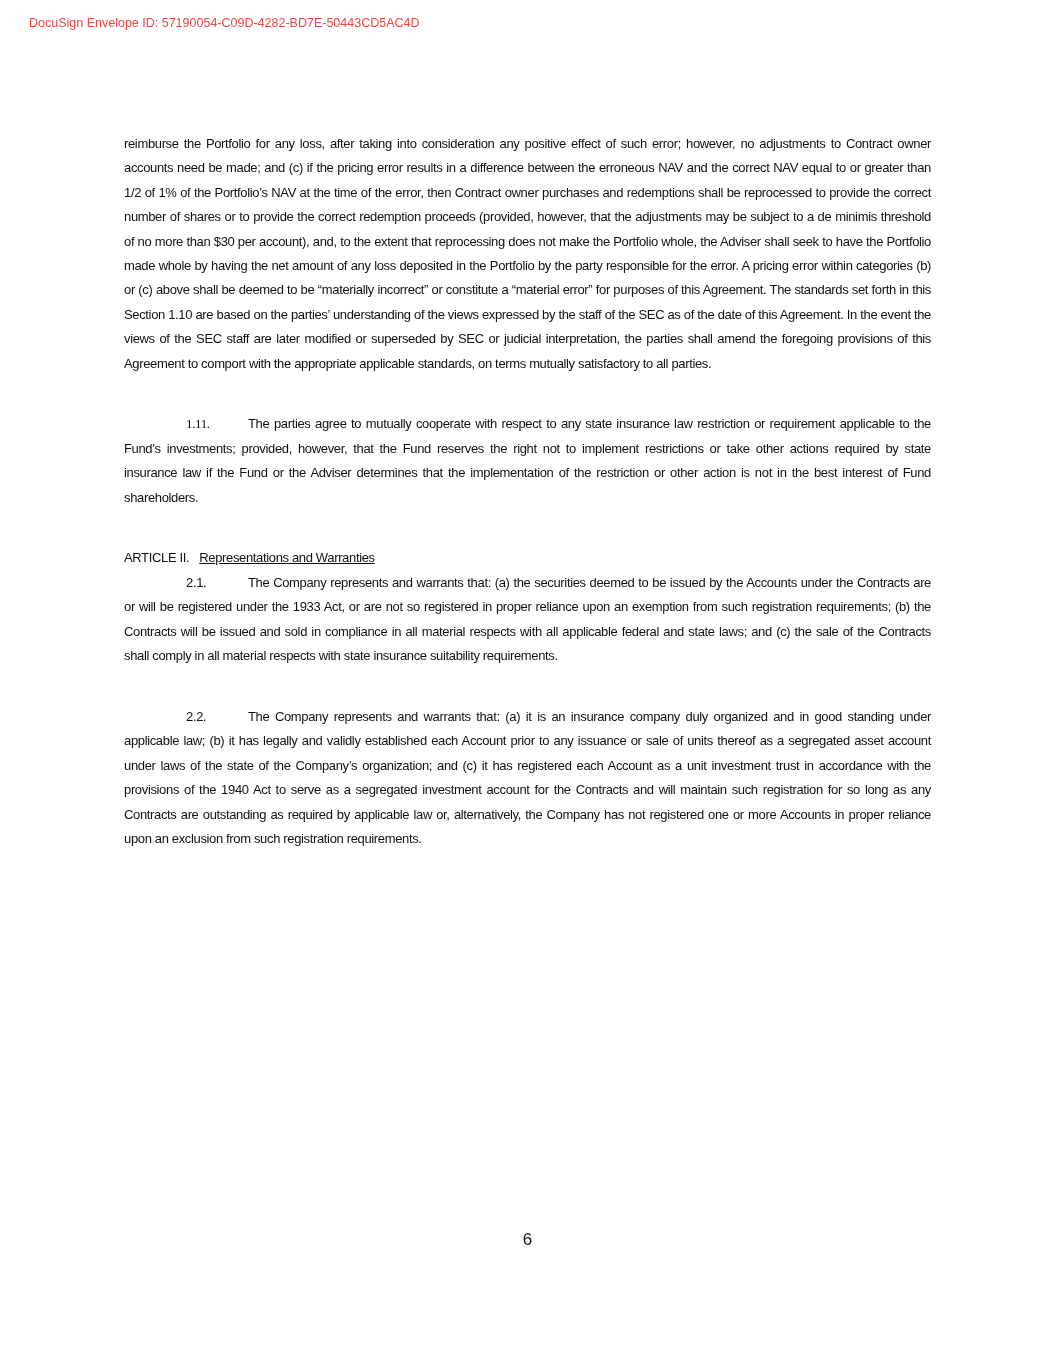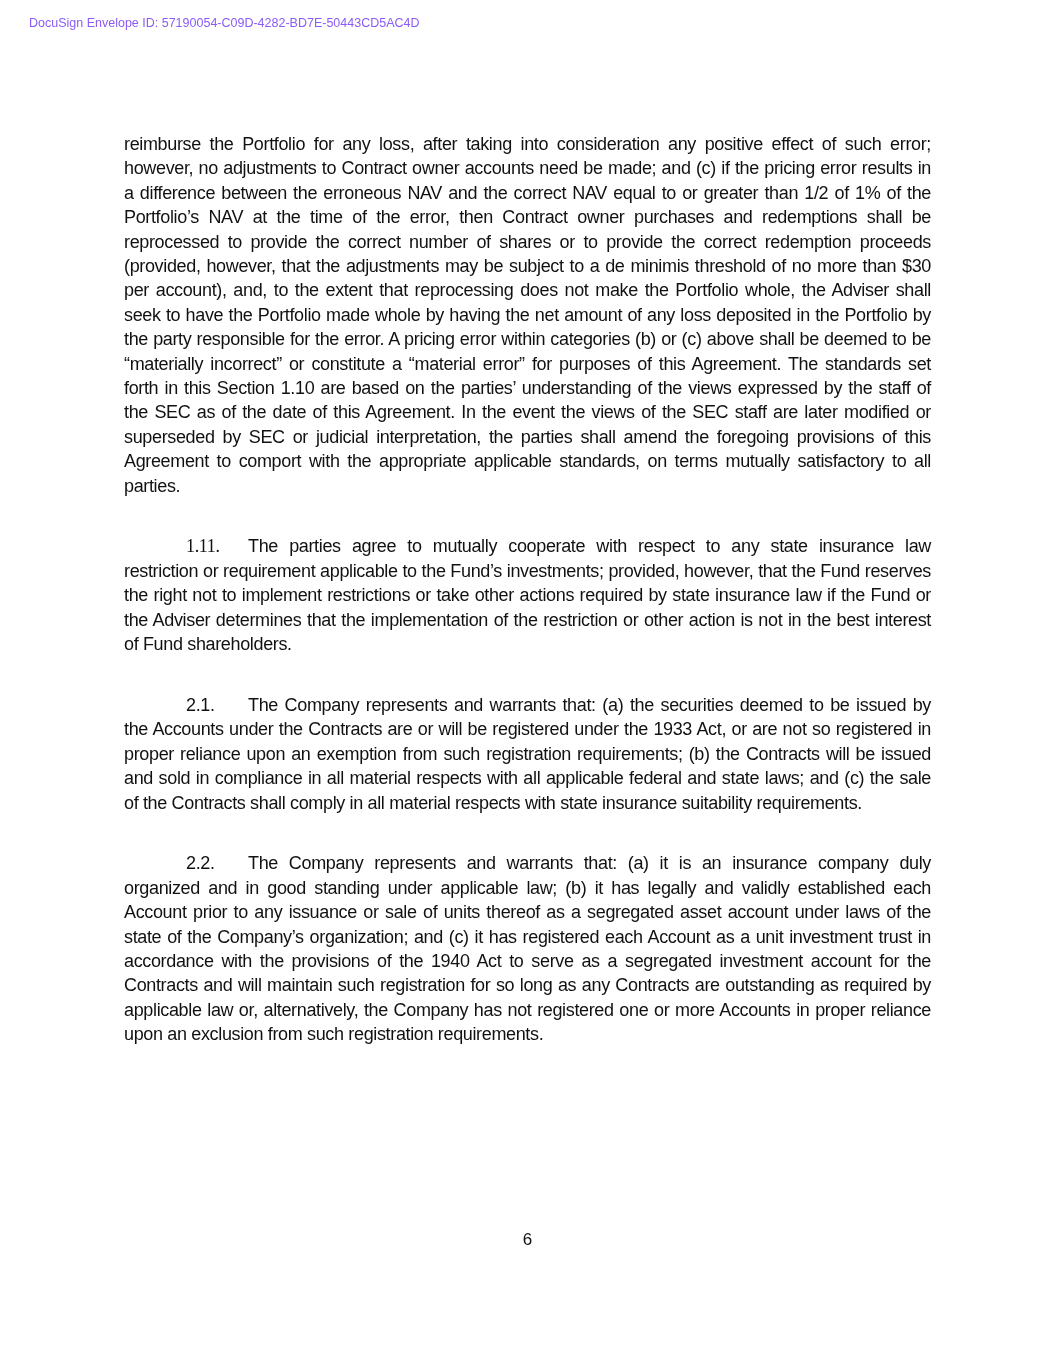--- a/index.html
+++ b/index.html
@@ -1,18 +1,18 @@
 <!DOCTYPE html>
 <html><head>
 <meta charset="utf-8">
 <style>
   html, body { margin: 0; padding: 0; background: #ffffff; }
   body { width: 1055px; height: 1365px; position: relative; overflow: hidden; color: #111; }
-  .envelope { position: absolute; left: 29px; top: 16px; font-family: "Liberation Sans", sans-serif; font-size: 12.5px; color: #8b5cf6; }
-  .content { position: absolute; left: 124px; top: 132px; width: 807px; font-family: "Liberation Sans", sans-serif; font-size: 18px; line-height: 24.4px; text-align: justify; letter-spacing: -0.35px; }
+  .envelope { position: absolute; left: 29px; top: 16px; font-family: "Liberation Sans", sans-serif; font-size: 12.5px; color: #ef4444; }
+  .content { position: absolute; left: 124px; top: 132px; width: 807px; font-family: "Liberation Sans", sans-serif; font-size: 13px; line-height: 24.4px; text-align: justify; letter-spacing: -0.35px; }
   .content p { margin: 0; }
   .para { margin-bottom: 24.4px !important; }
   .gap { height: 12px; }
   .num { display: inline-block; width: 62px; padding-left: 62px; font-family: Liberation Serif, serif; }
   .num2 { display: inline-block; width: 62px; padding-left: 62px; }
   .heading { margin: 0 0 24px 0; }
   .heading .underline { text-decoration: underline; margin-left: 10px; }
   .page-number { position: absolute; top: 1230px; left: 0; width: 1055px; text-align: center; font-family: "Liberation Sans", sans-serif; font-size: 17px; }
 </style>
 </head>
@@ -20,20 +20,21 @@
 
 <div class="envelope">DocuSign Envelope ID: 57190054-C09D-4282-BD7E-50443CD5AC4D</div>
 
 <div class="content">
   <p class="para">reimburse the Portfolio for any loss, after taking into consideration any positive effect of such error; however, no adjustments to Contract owner accounts need be made; and (c) if the pricing error results in a difference between the erroneous NAV and the correct NAV equal to or greater than 1/2 of 1% of the Portfolio’s NAV at the time of the error, then Contract owner purchases and redemptions shall be reprocessed to provide the correct number of shares or to provide the correct redemption proceeds (provided, however, that the adjustments may be subject to a de minimis threshold of no more than $30 per account), and, to the extent that reprocessing does not make the Portfolio whole, the Adviser shall seek to have the Portfolio made whole by having the net amount of any loss deposited in the Portfolio by the party responsible for the error.  A pricing error within categories (b) or (c) above shall be deemed to be “materially incorrect” or constitute a “material error” for purposes of this Agreement.  The standards set forth in this Section 1.10 are based on the parties’ understanding of the views expressed by the staff of the SEC as of the date of this Agreement.  In the event the views of the SEC staff are later modified or superseded by SEC or judicial interpretation, the parties shall amend the foregoing provisions of this Agreement to comport with the appropriate applicable standards, on terms mutually satisfactory to all parties.</p>
   <div class="gap"></div>
 
   <p class="para"><span class="num">1.11.</span><span>The parties agree to mutually cooperate with respect to any state insurance law restriction or requirement applicable to the Fund’s investments; provided, however, that the Fund reserves the right not to implement restrictions or take other actions required by state insurance law if the Fund or the Adviser determines that the implementation of the restriction or other action is not in the best interest of Fund shareholders.</span></p>
   <div class="gap"></div>
 
+  <p class="heading"><span>ARTICLE II.</span><span class="underline">Representations and Warranties</span></p>
 
   <p class="para"><span class="num2">2.1.</span><span>The Company represents and warrants that:  (a) the securities deemed to be issued by the Accounts under the Contracts are or will be registered under the 1933 Act, or are not so registered in proper reliance upon an exemption from such registration requirements; (b) the Contracts will be issued and sold in compliance in all material respects with all applicable federal and state laws; and (c) the sale of the Contracts shall comply in all material respects with state insurance suitability requirements.</span></p>
   <div class="gap"></div>
 
   <p class="para"><span class="num2">2.2.</span><span>The Company represents and warrants that:  (a) it is an insurance company duly organized and in good standing under applicable law; (b) it has legally and validly established each Account prior to any issuance or sale of units thereof as a segregated asset account under laws of the state of the Company’s organization; and (c) it has registered each Account as a unit investment trust in accordance with the provisions of the 1940 Act to serve as a segregated investment account for the Contracts and will maintain such registration for so long as any Contracts are outstanding as required by applicable law or, alternatively, the Company has not registered one or more Accounts in proper reliance upon an exclusion from such registration requirements.</span></p>
 </div>
 
 <div class="page-number">6</div>
 
 </body></html>

